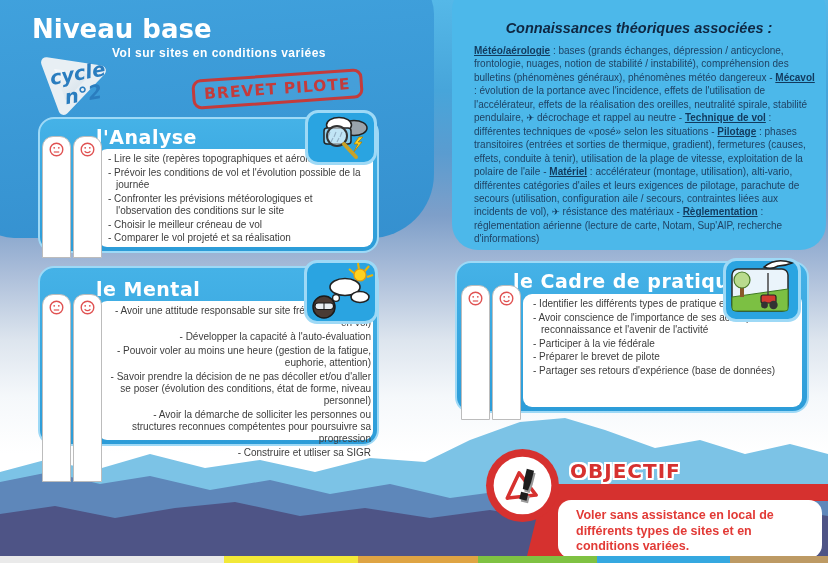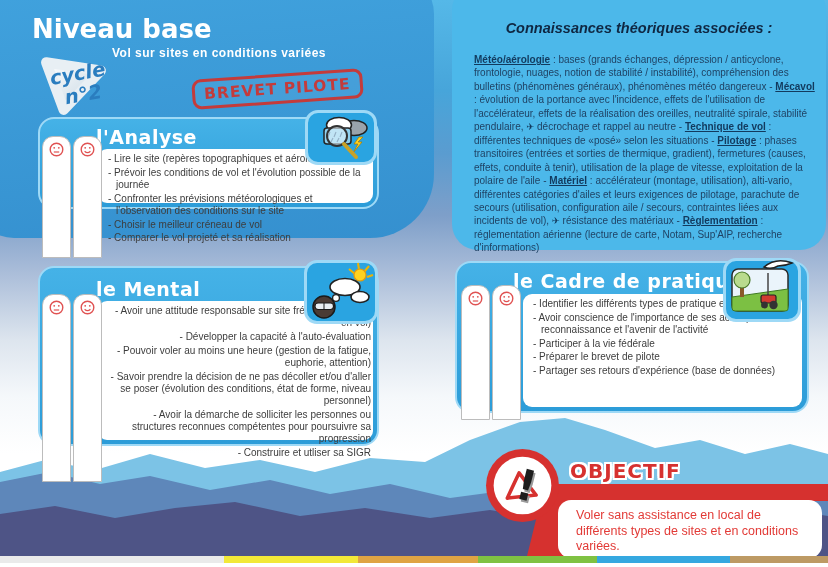--- a/index.html
+++ b/index.html
@@ -19,29 +19,29 @@
       font-size:26px;color:#fff;}
   #page-subtitle{left:112px;top:46px;font-weight:bold;font-size:12px;letter-spacing:.5px;color:#fff;}
 
   #cycle-badge{left:38px;top:50px;width:72px;height:68px;overflow:visible;}
   #stamp{left:192px;top:74px;transform:rotate(-4deg);border:3px solid #c43b3b;border-radius:9px;
       padding:3px 9px;color:#c43b3b;font-family:"DejaVu Sans",sans-serif;font-weight:bold;
       font-size:15.5px;letter-spacing:1px;background:rgba(255,255,255,.05);}
 
   
   #theory-title{font-size:14.5px;font-weight:bold;font-style:italic;color:#0f2742;
-      text-align:center;margin:0 12px 17px 0;}
+      text-align:center;margin:0 12px 8px 0;}
   #theory-body{font-size:10px;line-height:13.45px;color:#1f4264;width:346px;}
   #theory-body .b{font-weight:bold;color:#123a5e;text-decoration:underline;}
   #theory-body .glyph{font-size:9.5px;color:#123a5e;}
 
   
   .card{border:2px solid #9ed9f6;border-radius:16px;box-sizing:border-box;
       background:linear-gradient(180deg,#45b2e7,#2c9cd8);}
-  #card-analyse{left:38px;top:117px;width:341px;height:92px;}
+  #card-analyse{left:38px;top:117px;width:341px;height:136px;}
   #card-mental {left:38px;top:266px;width:341px;height:180px;text-align:right;}
   #card-cadre  {left:455px;top:261px;width:354px;height:152px;}
   .card-title{position:absolute;font-family:"DejaVu Sans",sans-serif;font-weight:bold;color:#fff;
       font-size:19px;letter-spacing:.5px;white-space:nowrap;}
   .card-body{position:absolute;background:#fff;border-radius:9px;
       font-size:10px;line-height:12.2px;color:#3d3d3d;padding:4px 2px 0 10px;box-sizing:border-box;}
   #card-analyse .card-title{left:56px;top:7px;}
   #card-analyse .card-body{left:58px;top:30px;right:4px;bottom:4px;}
   #card-mental .card-title{left:56px;top:10px;}
   #card-mental .card-body{left:58px;top:33px;right:4px;bottom:4px;}
@@ -72,21 +72,21 @@
   #strip div{height:7px;flex:none;}
 
   
   #obj-band{left:540px;top:484px;width:288px;height:17px;background:#d6312f;}
   #obj-leg{left:522px;top:484px;width:60px;height:73px;background:#d6312f;
       clip-path:polygon(38% 0,100% 0,76% 100%,8% 100%);}
   #obj-label{left:570px;top:459px;font-family:"DejaVu Sans",sans-serif;font-weight:bold;
       font-size:20px;letter-spacing:1px;color:#d6312f;
       text-shadow:-2px -2px 0 #fff,2px -2px 0 #fff,-2px 2px 0 #fff,2px 2px 0 #fff,0 -2px 0 #fff,0 2px 0 #fff,-2px 0 0 #fff,2px 0 0 #fff;text-align:center;}
   #obj-box{left:558px;top:500px;width:264px;height:58px;background:#fff;border-radius:13px;}
-  #obj-text{padding:8px 8px 0 18px;font-weight:normal;font-size:12.5px;line-height:15.5px;
+  #obj-text{padding:8px 8px 0 18px;font-weight:bold;font-size:12.5px;line-height:15.5px;
       color:#e23a36;width:238px;}
   #obj-icon{left:483px;top:446px;width:79px;height:79px;}
 </style>
 </head>
 <body>
 
 <div id="page">
 
   <div class="abs" id="header-shape"></div>
 

